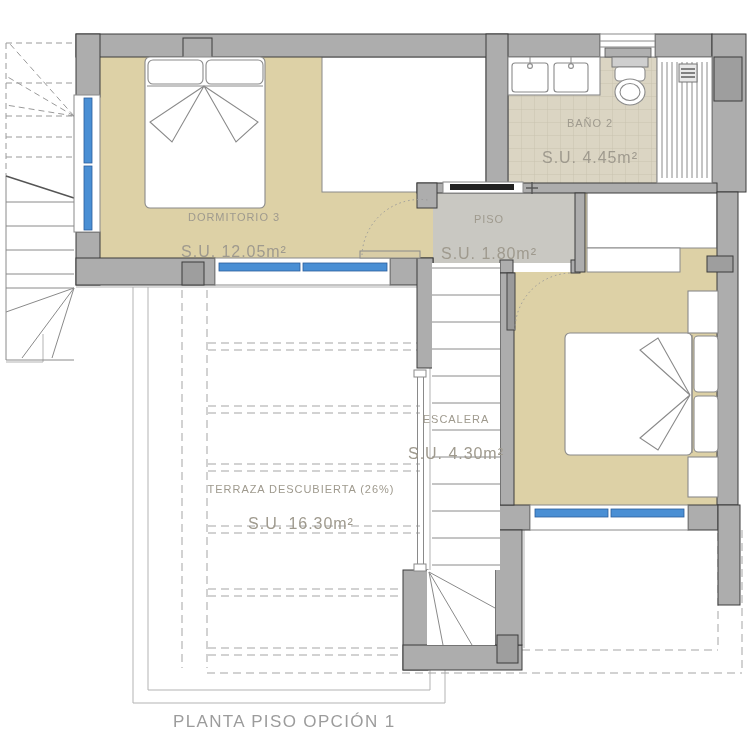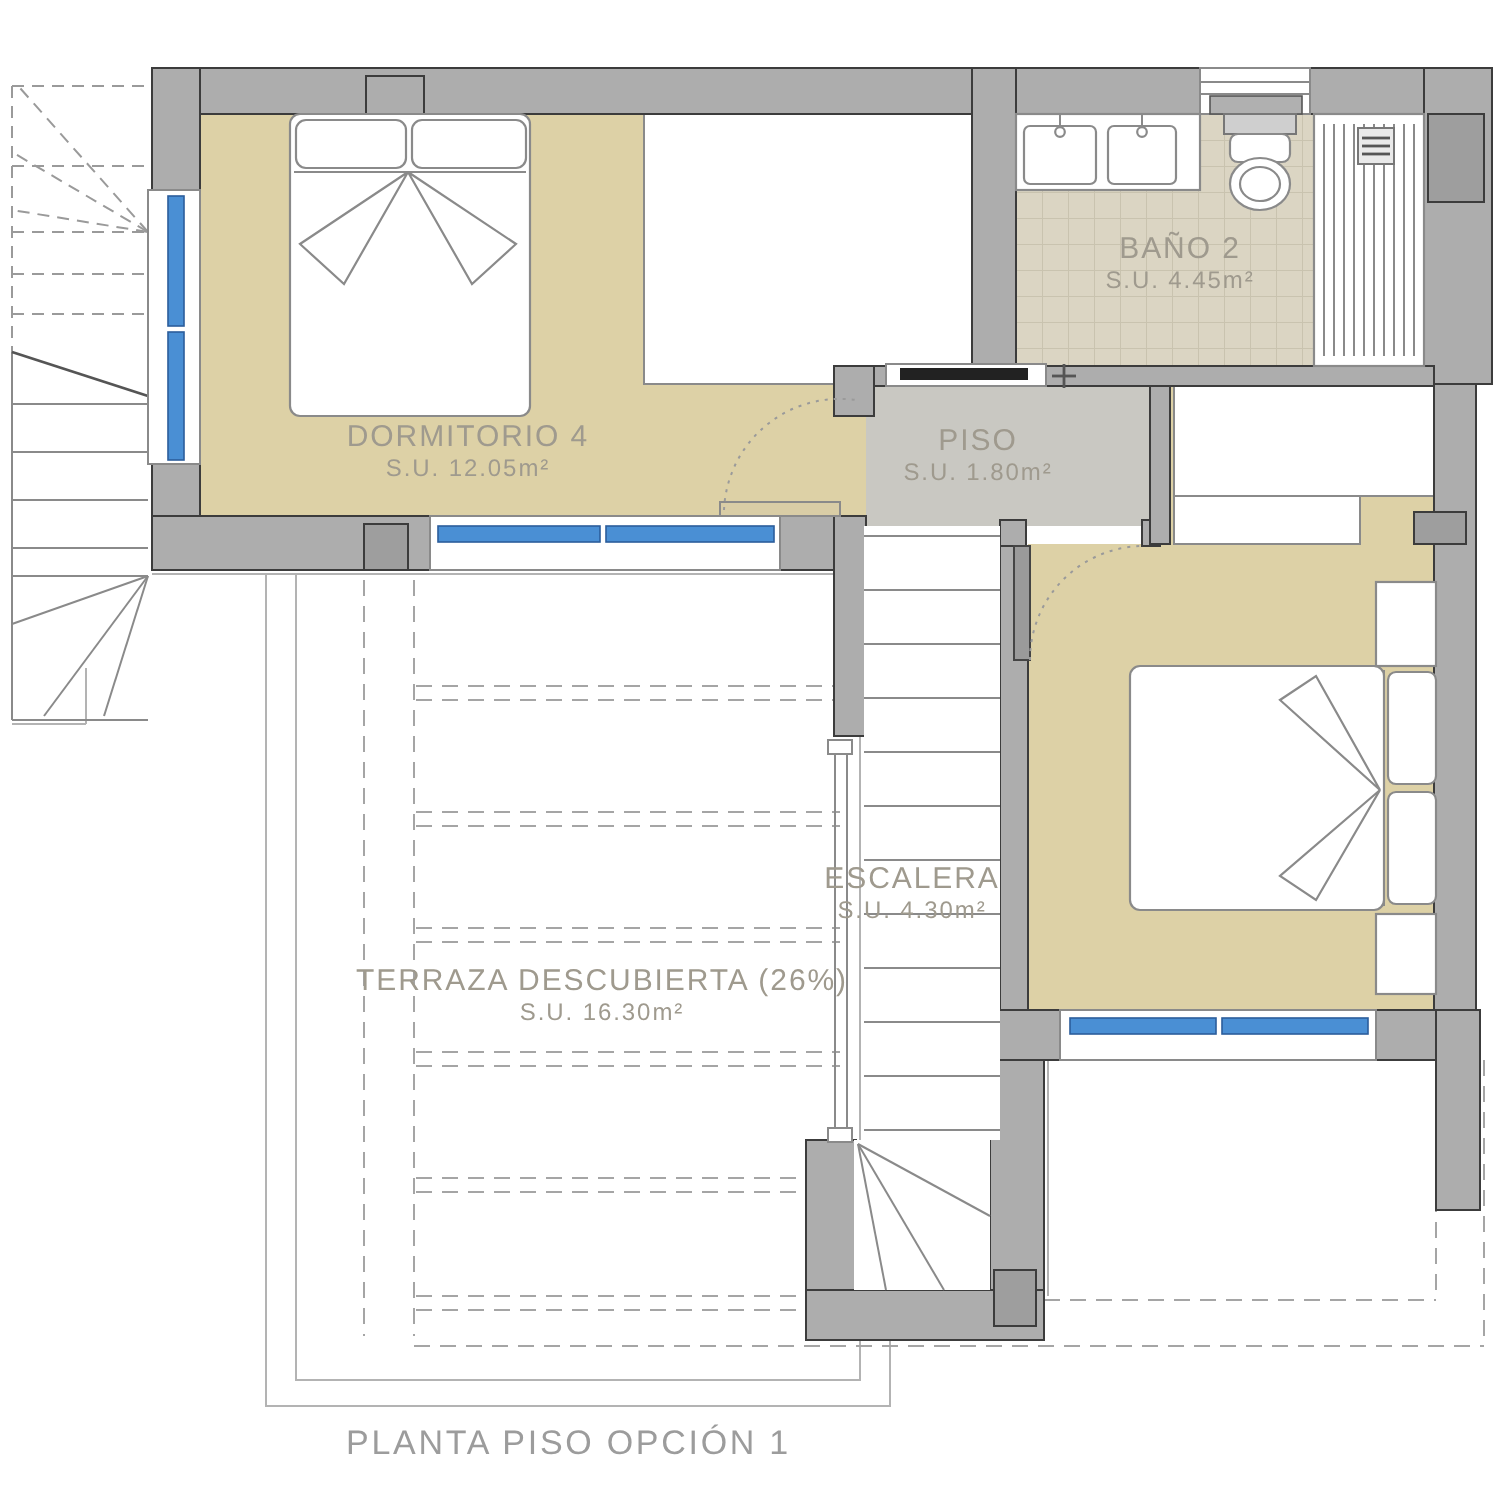--- a/index.html
+++ b/index.html
@@ -20,22 +20,22 @@
   .dash{stroke:#a5a5a5;stroke-dasharray:8 5;fill:none;stroke-width:1;}
   .dashs{stroke:#9a9a9a;stroke-dasharray:6 4;fill:none;stroke-width:1;}
   .dot {stroke:#9a9a9a;stroke-dasharray:1.5 3;fill:none;stroke-width:1;}
   .blue{fill:#4a8fd4;stroke:#2b5d9b;stroke-width:0.8;}
   .furn{fill:#ffffff;stroke:#8a8a8a;stroke-width:1.1;}
   .furno{fill:none;stroke:#8a8a8a;stroke-width:1.1;}
   .grid{stroke:#c9c3af;stroke-width:1;}
 
   .room-label{position:absolute;text-align:center;color:#9f9a8e;line-height:1.12;
               letter-spacing:0.06em;pointer-events:none;}
-  .room-label .rname{display:block;font-size:15px;}
-  .room-label .rarea{display:block;font-size:12px;}
+  .room-label .rname{display:block;font-size:11px;}
+  .room-label .rarea{display:block;font-size:16px;margin-top:20px;}
   .caption{position:absolute;color:#9c9c9c;font-size:17px;letter-spacing:0.08em;}
 </style>
 </head>
 <body>
 
 <div class="canvas">
 
 <svg width="756" height="743" viewBox="0 0 756 743">
   <defs>
     <pattern id="tilep" width="13" height="13" patternUnits="userSpaceOnUse" x="508" y="57">
@@ -259,38 +259,38 @@
     <path d="M515 330 A 57 57 0 0 1 572 273" class="dot"></path>
 
     <rect x="443" y="182" width="80" height="11" class="wh"></rect>
     <rect x="450" y="184" width="64" height="6" fill="#222"></rect>
     <line x1="526" y1="188" x2="538" y2="188" class="lnd"></line>
     <line x1="532" y1="182" x2="532" y2="194" class="lnd"></line>
   </g>
 </svg>
 
 <div class="room-label" style="left:114px;top:211px;width:240px">
-  <span class="rname">DORMITORIO 4</span>
+  <span class="rname">DORMITORIO 3</span>
   <span class="rarea">S.U. 12.05m²</span>
 </div>
 
 <div class="room-label" style="left:510px;top:117px;width:160px">
   <span class="rname">BAÑO 2</span>
   <span class="rarea">S.U. 4.45m²</span>
 </div>
 
 <div class="room-label" style="left:419px;top:213px;width:140px">
   <span class="rname">PISO</span>
   <span class="rarea">S.U. 1.80m²</span>
 </div>
 
 <div class="room-label" style="left:500px;top:377px;width:200px">
 </div>
 
-<div class="room-label" style="left:396px;top:432px;width:120px">
+<div class="room-label" style="left:396px;top:413px;width:120px">
   <span class="rname">ESCALERA</span>
   <span class="rarea">S.U. 4.30m²</span>
 </div>
 
 <div class="room-label" style="left:171px;top:483px;width:260px">
   <span class="rname">TERRAZA DESCUBIERTA (26%)</span>
   <span class="rarea">S.U. 16.30m²</span>
 </div>
 
 <div class="caption" style="left:173px;top:712px">PLANTA PISO OPCIÓN 1</div>

